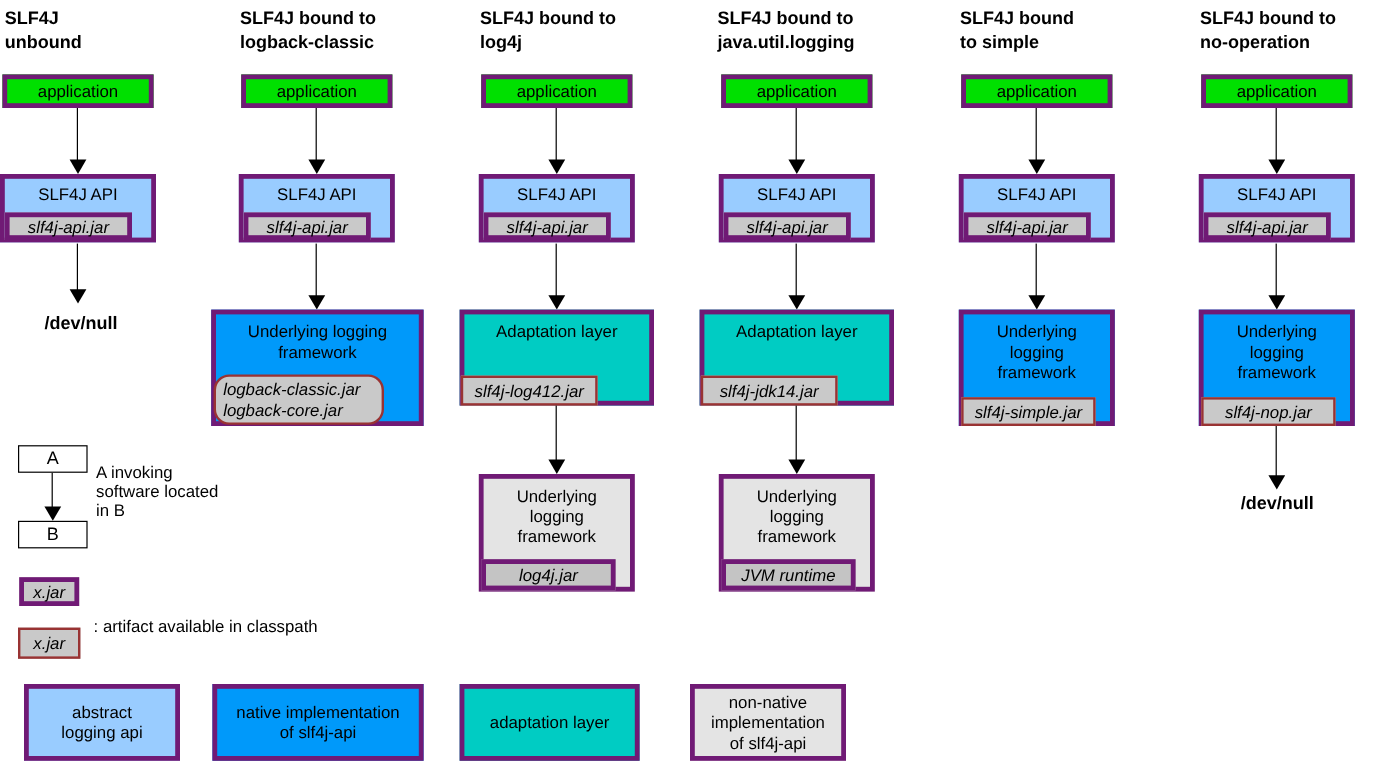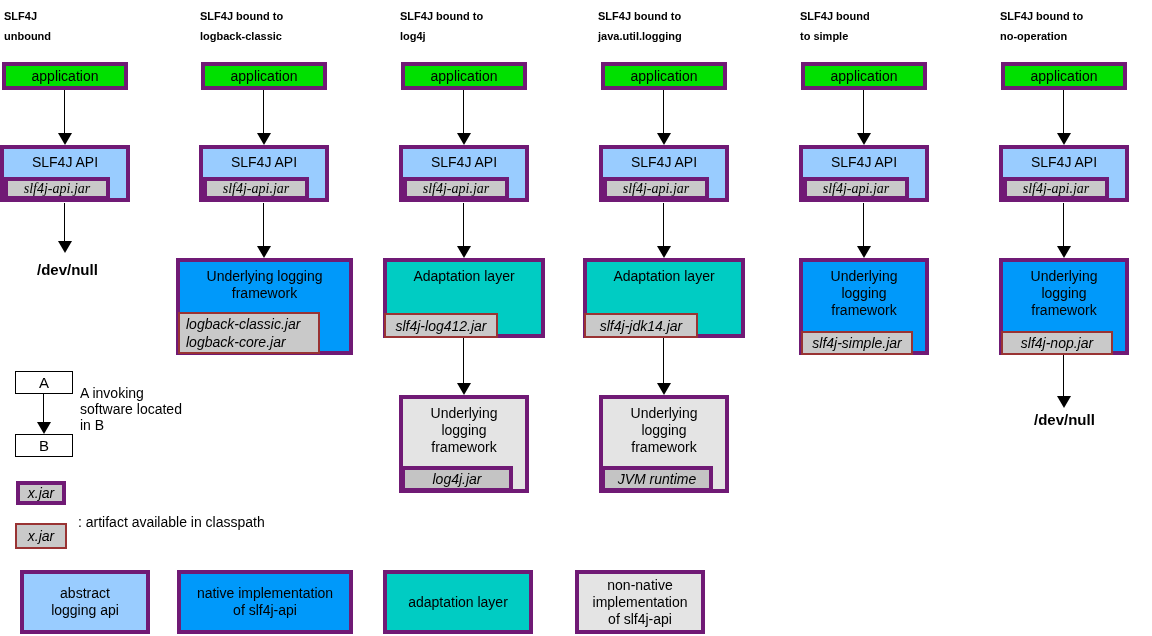--- a/index.html
+++ b/index.html
@@ -1,25 +1,25 @@
 <!DOCTYPE html>
 <html style="--application: #00e000; --api: #99ccff; --native: #0099fa; --adaptation: #00ccc3; --nonnative: #e4e4e4; --jar: #c9c9c9; --jar_dark: #c4c4c4; --binding_border: #993333;"><head>
 <meta charset="utf-8">
 <style>
   html,body{margin:0;padding:0;background:#fff;}
   .canvas{position:relative;width:1152px;height:636px;background:#fff;overflow:hidden;
           font-family:"Liberation Sans","DejaVu Sans",sans-serif;color:#000;}
   .abs{position:absolute;}
-  .title{font-size:11px;font-weight:bold;line-height:20px;white-space:pre-line;}
+  .title{font-size:15px;font-weight:bold;line-height:20px;white-space:pre-line;}
   .box{position:absolute;border:4px solid #701a75;box-sizing:border-box;
        display:flex;align-items:center;justify-content:center;font-size:14px;text-align:center;}
   .app{background:var(--application);width:126px;height:28px;top:62px;}
   .api{background:var(--api);width:130px;height:57px;top:145px;align-items:flex-start;padding-top:5px;}
   .jar{background:var(--jar);font-style:italic;}
-  .api-jar{width:106px;height:23px;top:177px;font-family:Liberation Serif, serif;}
+  .api-jar{width:106px;height:23px;top:177px;}
   .bind-jar{border:2px solid var(--binding_border);}
   .fw-blue{background:var(--native);align-items:flex-start;padding-top:6px;}
   .adapt{background:var(--adaptation);width:162px;height:80px;top:258px;align-items:flex-start;padding-top:6px;}
   .fw-gray{background:var(--nonnative);width:130px;height:98px;top:395px;align-items:flex-start;padding-top:6px;}
   .fw-gray-jar{background:var(--jar_dark);width:112px;height:26px;top:466px;}
   .sink{position:absolute;font-size:15px;font-weight:bold;margin-left:12px;}
   .wrap{line-height:17px;}
   .arrow{position:absolute;width:14px;}
   .arrow .shaft{position:absolute;left:6px;top:0;bottom:10px;width:1px;background:#000;}
   .arrow .head{position:absolute;bottom:0;left:0;width:0;height:0;
@@ -58,21 +58,21 @@
     </div>
   <div class="box api" style="left:199px;">SLF4J API</div>
   <div class="box jar api-jar" style="left:203px;">slf4j-api.jar</div>
   <div class="arrow" style="left:257px;top:203px;height:55px;">
       <div class="shaft"></div>
       <div class="head"></div>
     </div>
   <div class="box fw-blue" style="left:176px;top:258px;width:177px;height:97px;">
     <span class="wrap" style="width:150px;">Underlying logging framework</span>
   </div>
-  <div class="box jar bind-jar" style="left:178px;top:312px;width:142px;height:42px;justify-content:flex-start;padding-left:6px;text-align:left;white-space:pre-line;line-height:18px;">logback-classic.jar
+  <div class="box jar bind-jar" style="left:178px;top:312px;width:142px;height:42px;justify-content:flex-start;padding-left:6px;text-align:left;white-space:pre-line;line-height:18px;border-radius:13px;">logback-classic.jar
 logback-core.jar</div>
 
   <div class="abs title" style="left:400px;top:6px;">SLF4J bound to
 log4j</div>
   <div class="box app" style="left:401px;">application</div>
   <div class="arrow" style="left:457px;top:90px;height:55px;">
       <div class="shaft"></div>
       <div class="head"></div>
     </div>
   <div class="box api" style="left:399px;">SLF4J API</div>

